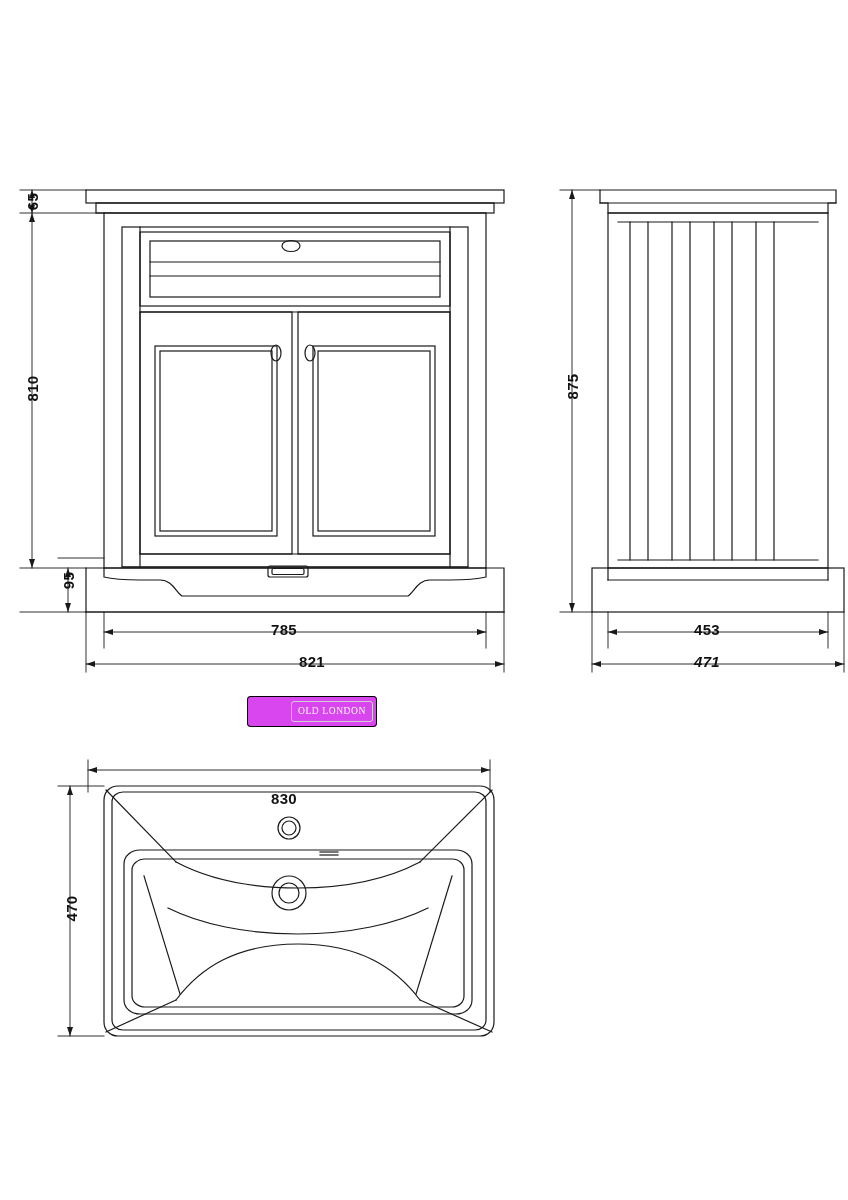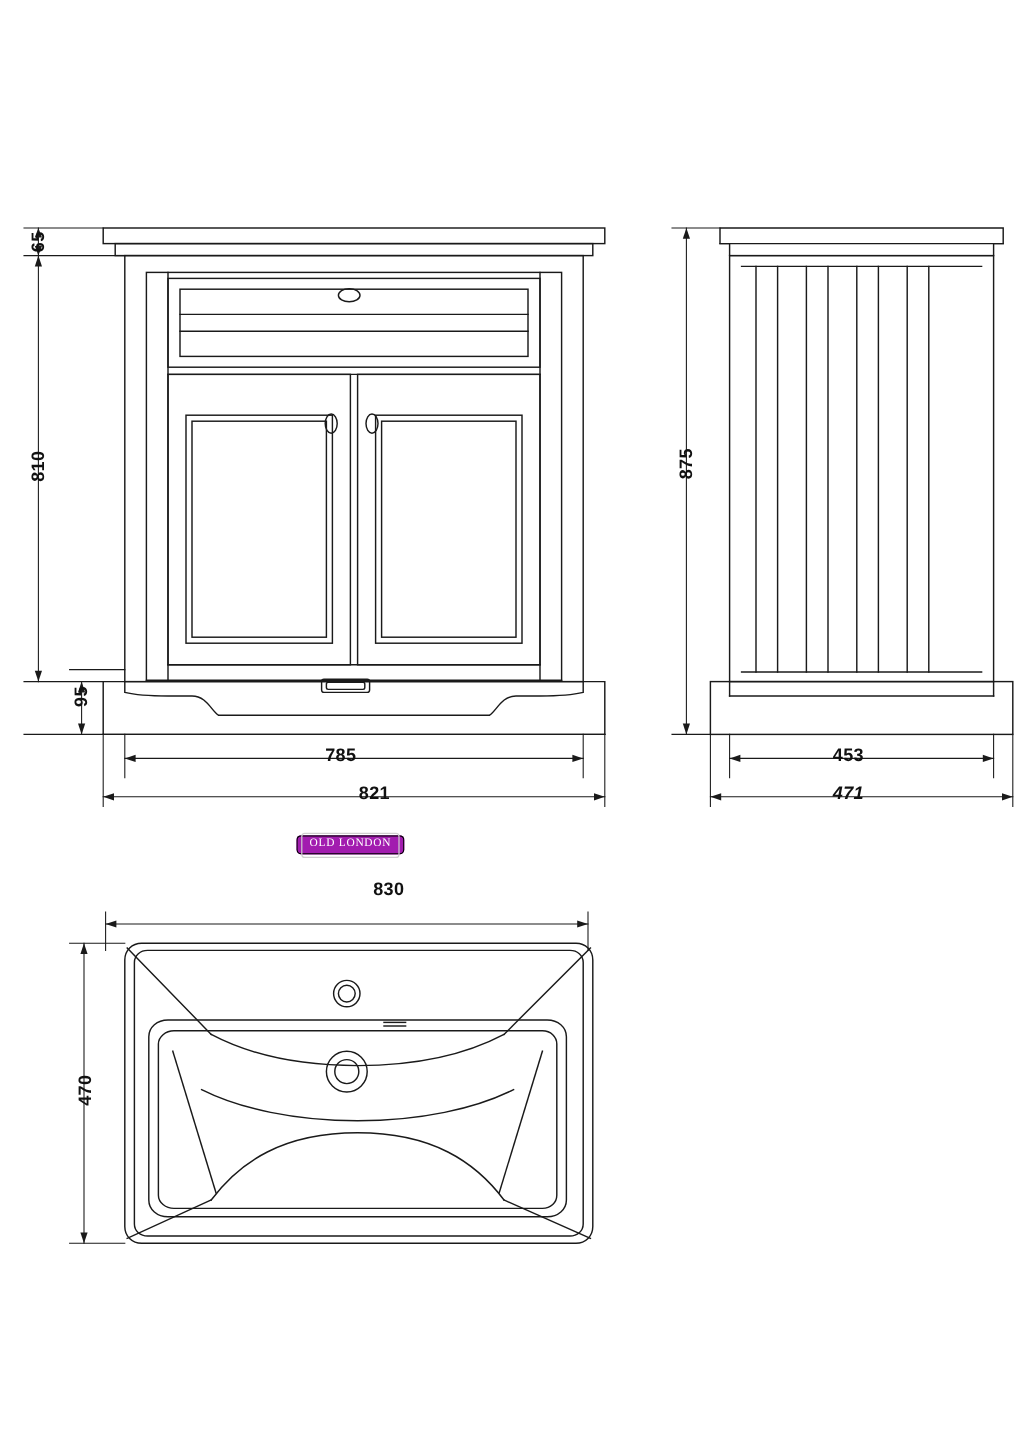--- a/index.html
+++ b/index.html
@@ -38,27 +38,28 @@
   }
   .dim-label.vert {
     transform: rotate(-90deg);
     transform-origin: 50% 50%;
   }
   .brand-plate {
     position: absolute;
     left: 247px;
     top: 696px;
     width: 90px;
-    height: 16px;
-    background: #a21caf;
+    height: 31px;
+    background: #d946ef;
     border-radius: 4px;
     display: flex;
     align-items: center;
     justify-content: center;
     box-shadow: inset 0 0 0 1px #000;
+    padding-left: 40px;
   }
   .brand-inner {
     width: 80px;
     height: 19px;
     border: 1px solid #cfcfcf;
     border-radius: 3px;
     display: flex;
     align-items: center;
     justify-content: center;
   }
@@ -288,21 +289,21 @@
   <div class="dim-label vert" style="left:12px; top:193px; width:40px; text-align:center;">65</div>
   <div class="dim-label vert" style="left:6px; top:380px; width:52px; text-align:center;">810</div>
   <div class="dim-label vert" style="left:48px; top:572px; width:40px; text-align:center;">95</div>
   <div class="dim-label" style="left:271px; top:621px;text-align:center;">785</div>
   <div class="dim-label" style="left:255px; top:653px;margin-left:44px;">821</div>
 
   <div class="dim-label vert" style="left:546px; top:378px; width:52px; text-align:center;">875</div>
   <div class="dim-label" style="left:694px; top:621px;">453</div>
   <div class="dim-label" style="left:694px; top:653px;font-style:italic;">471</div>
 
-  <div class="dim-label" style="left:271px; top:733px;margin-left:40px;">830</div>
+  <div class="dim-label" style="left:271px; top:790px;">830</div>
   <div class="dim-label vert" style="left:45px; top:900px; width:52px; text-align:center;">470</div>
 
   <div class="brand-plate">
     <div class="brand-inner">
       <span class="brand-text">OLD LONDON</span>
     </div>
   </div>
 
 </div>
 

